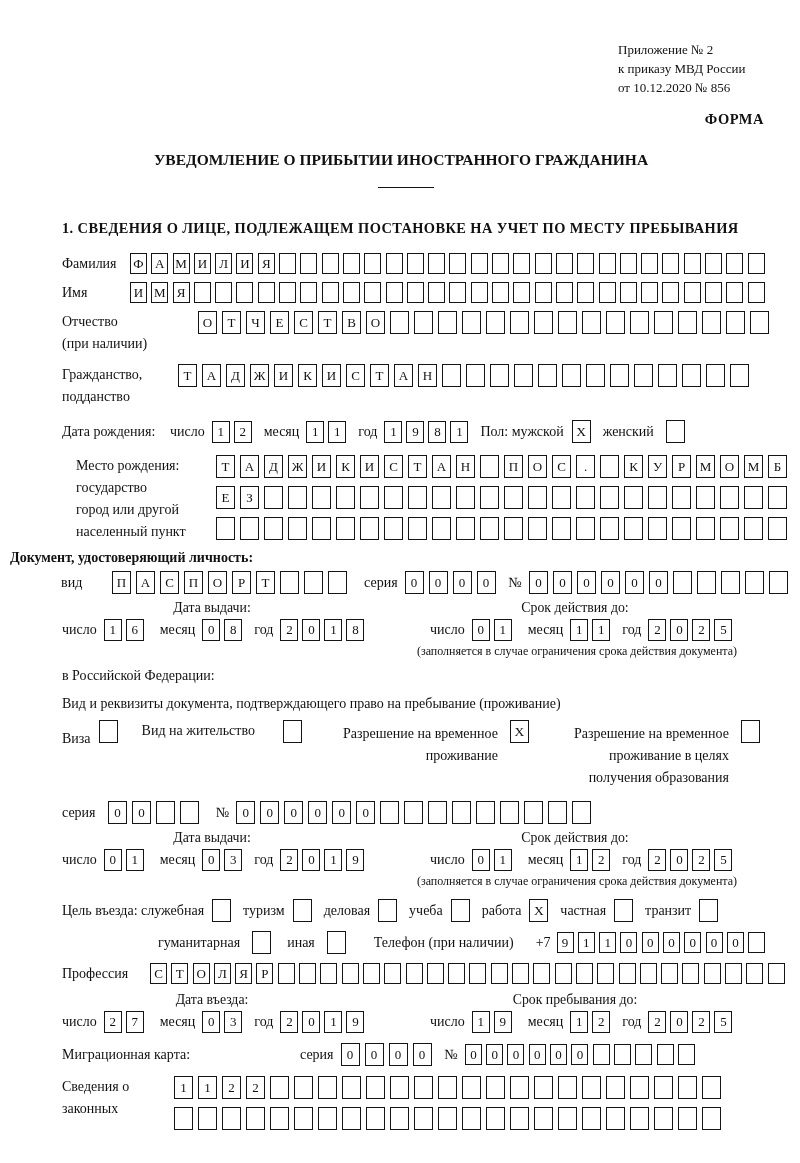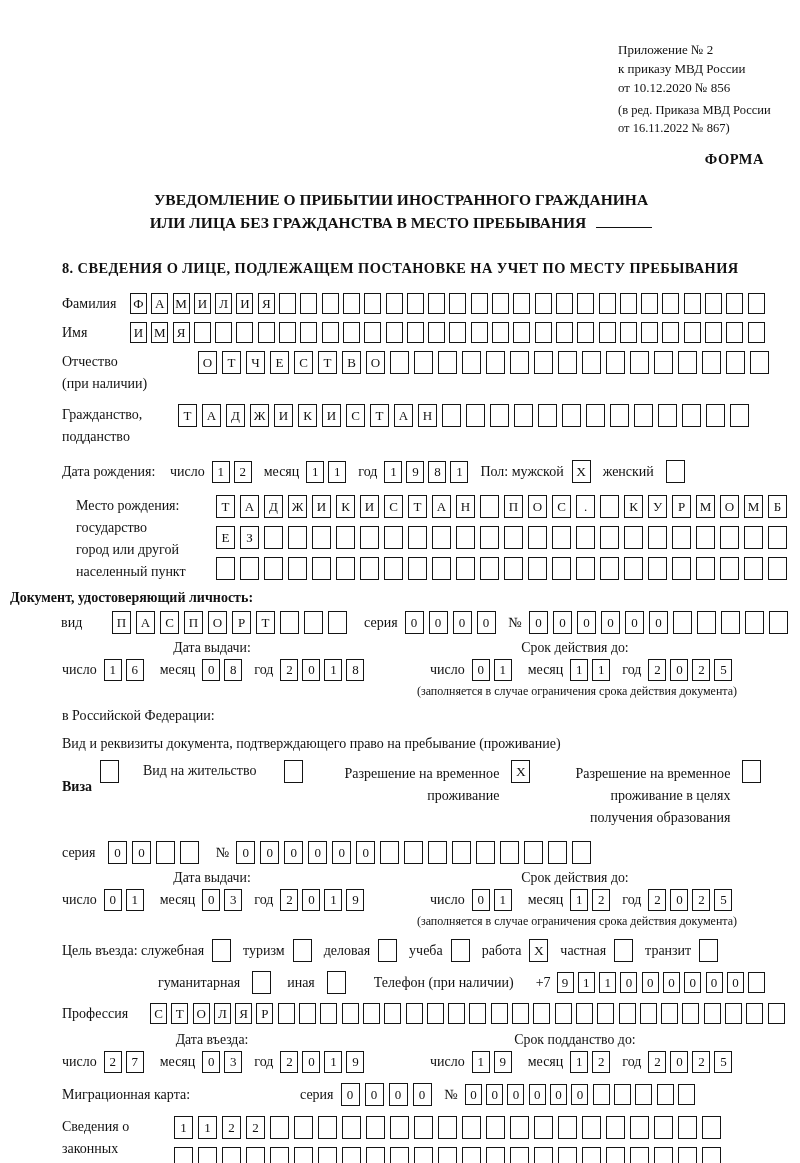--- a/index.html
+++ b/index.html
@@ -42,32 +42,28 @@
 </head>
 <body>
 
 <div class="page">
 
   <div class="annex">
     <div>Приложение № 2</div>
     <div>к приказу МВД России</div>
     <div>от 10.12.2020 № 856</div>
   </div>
-  <div class="edition">
-    <div>(в ред. Приказа МВД России</div>
-    <div>от 16.11.2022 № 867)</div>
-  </div>
   <div class="form-label">ФОРМА</div>
 
   <div class="title">
     <div>УВЕДОМЛЕНИЕ О ПРИБЫТИИ ИНОСТРАННОГО ГРАЖДАНИНА</div>
-    <div><span>ИЛИ ЛИЦА БЕЗ ГРАЖДАНСТВА В МЕСТО ПРЕБЫВАНИЯ</span><span class="uline"></span></div>
-  </div>
-
-  <div class="sec-heading">8. СВЕДЕНИЯ О ЛИЦЕ, ПОДЛЕЖАЩЕМ ПОСТАНОВКЕ НА УЧЕТ ПО МЕСТУ ПРЕБЫВАНИЯ</div>
+    <div><span class="uline"></span></div>
+  </div>
+
+  <div class="sec-heading">1. СВЕДЕНИЯ О ЛИЦЕ, ПОДЛЕЖАЩЕМ ПОСТАНОВКЕ НА УЧЕТ ПО МЕСТУ ПРЕБЫВАНИЯ</div>
 
   <div class="frow" style="margin-top:16px;">
     <span class="lbl" style="width:68px;">Фамилия</span>
     <span class="cells s">
         <span class="cell">Ф</span>
         <span class="cell">А</span>
         <span class="cell">М</span>
         <span class="cell">И</span>
         <span class="cell">Л</span>
         <span class="cell">И</span>
@@ -398,21 +394,21 @@
           </span>
       </div>
     </div>
   </div>
   <div class="note">(заполняется в случае ограничения срока действия документа)</div>
 
   <div style="margin-top:9px;font-size:14px;">в Российской Федерации:</div>
   <div style="margin-top:12px;font-size:14px;">Вид и реквизиты документа, подтверждающего право на пребывание (проживание)</div>
 
   <div class="frow top" style="margin-top:8px;">
-    <span class="lbl" style="margin-top:19px;font-weight:bold;">Виза</span>
+    <span class="lbl" style="margin-top:11px;">Виза</span>
     <span class="cb gap8"></span>
     <span class="lbl gap24" style="margin-top:3px;">Вид на жительство</span>
     <span class="cb gap28"></span>
     <span class="optlbl gap24" style="width:172px;margin-top:3px;">Разрешение на временное проживание</span>
     <span class="cb gap12">X</span>
     <span class="optlbl gap24" style="width:176px;margin-top:3px;">Разрешение на временное проживание в целях получения образования</span>
     <span class="cb gap12"></span>
   </div>
 
   <div class="frow" style="margin-top:12px;">
@@ -582,21 +578,21 @@
         <span class="dlabel gap8">год</span>
         <span class="cells d">
             <span class="cell">2</span>
             <span class="cell">0</span>
             <span class="cell">1</span>
             <span class="cell">9</span>
           </span>
       </div>
     </div>
     <div class="datecol right">
-      <div class="dhead r">Срок подданство до:</div>
+      <div class="dhead r">Срок пребывания до:</div>
       <div class="dategroup">
         <span class="dlabel">число</span>
         <span class="cells d">
             <span class="cell">1</span>
             <span class="cell">9</span>
           </span>
         <span class="dlabel gap12">месяц</span>
         <span class="cells d">
             <span class="cell">1</span>
             <span class="cell">2</span>

